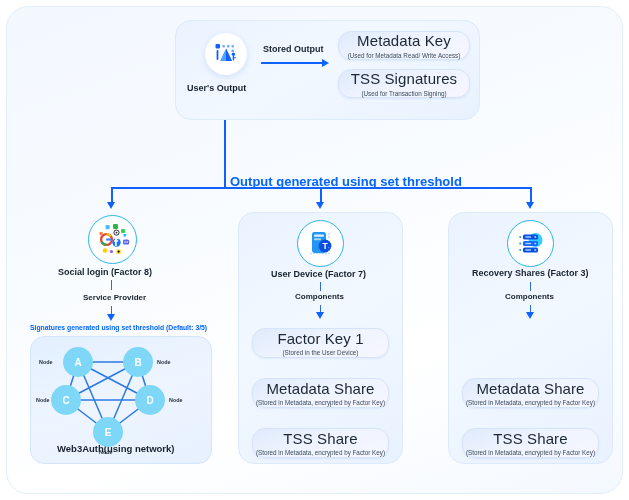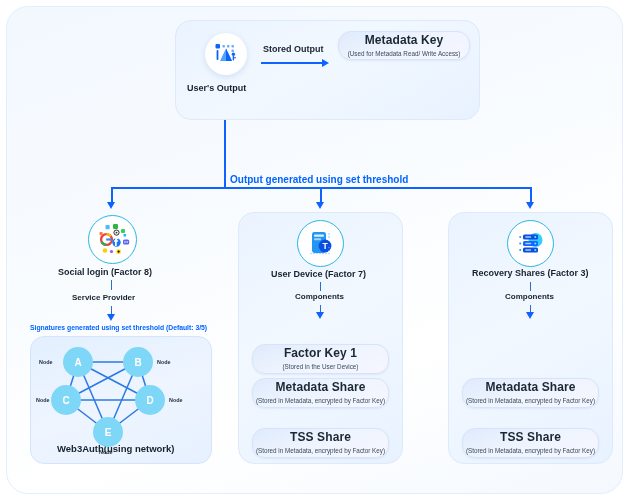--- a/index.html
+++ b/index.html
@@ -27,26 +27,26 @@
   }
 
   .pill{
     position:absolute;border-radius:13px;box-sizing:border-box;
     background:linear-gradient(160deg,#dfeafc 0%,#eef4fe 45%,#f6f6ff 100%);
     border:1px solid #d5e4fa;
     display:flex;flex-direction:column;align-items:center;justify-content:center;
     text-align:center;
     box-shadow:0 1px 2px rgba(60,110,190,.10);
   }
-  .pill .t{font-size:12px;font-weight:bold;color:#1b2733;letter-spacing:.1px;line-height:1.15;text-align:right;}
+  .pill .t{font-size:15px;font-weight:normal;color:#1b2733;letter-spacing:.1px;line-height:1.15;text-align:right;}
   .pill .s{font-size:6.3px;color:#3b4a5a;margin-top:2px;line-height:1.15;}
 
   
   .label{position:absolute;font-size:9px;font-weight:bold;color:#17222e;white-space:nowrap;}
-  .blue-label{position:absolute;font-size:10px;font-weight:bold;color:#0364ff;white-space:nowrap;}
+  .blue-label{position:absolute;font-size:13px;font-weight:bold;color:#0364ff;white-space:nowrap;}
   .mini{position:absolute;font-size:5.4px;font-weight:bold;color:#243041;white-space:nowrap;}
   .sub-label{position:absolute;font-size:8px;font-weight:bold;color:#17222e;white-space:nowrap;}
 
   
   .vline{position:absolute;background:#0f62fe;width:1.6px;}
   .hline{position:absolute;background:#0f62fe;height:1.6px;}
   .vline-thin{position:absolute;background:#2a6dd6;width:1.3px;}
   .arrow-down{
     position:absolute;width:0;height:0;
     border-left:4.5px solid transparent;border-right:4.5px solid transparent;
@@ -116,20 +116,24 @@
   </div>
   <div class="label" style="left:187px;top:83px;">User's Output</div>
 
   <div class="blue-label" style="left:263px;top:44px;color:#17222e;font-size:9px;">Stored Output</div>
   <div class="hline" style="left:261px;top:62px;width:63px;"></div>
   <div class="arrow-right" style="left:322px;top:58.5px;"></div>
 
   <div class="pill" style="left:338px;top:31px;width:132px;height:29px;">
     <div class="t">Metadata Key</div>
     <div class="s">(Used for Metadata Read/ Write Access)</div>
+  </div>
+  <div class="pill" style="left:338px;top:69px;width:132px;height:29px;">
+    <div class="t">TSS Signatures</div>
+    <div class="s">(Used for Transaction Signing)</div>
   </div>
 
   <div class="vline" style="left:224px;top:120px;height:68px;"></div>
   <div class="hline" style="left:112px;top:187px;width:419px;"></div>
   <div class="blue-label" style="left:230px;top:174px;">Output generated using set threshold</div>
 
   <div class="vline" style="left:111px;top:187px;height:16px;"></div>
   <div class="arrow-down" style="left:107.3px;top:202px;"></div>
 
   <div class="vline" style="left:320px;top:187px;height:16px;"></div>
@@ -158,21 +162,21 @@
       <circle cx="12" cy="30.5" r="2.3" fill="#ffcd00"></circle>
       <rect x="23.5" y="29.5" width="4.2" height="4.2" rx="1" fill="#ffd400"></rect>
       <circle cx="25.6" cy="31.6" r="1.1" fill="#111"></circle>
       <circle cx="18.5" cy="31.5" r="1.6" fill="#9b5de5"></circle>
       <rect x="30.5" y="14" width="2.6" height="2.6" rx="0.6" fill="#00c2ff"></rect>
     </svg>
   </div>
   <div class="label" style="left:58px;top:267px;">Social login (Factor 8)</div>
 
   <div class="vline-thin" style="left:111px;top:280px;height:10px;"></div>
-  <div class="sub-label" style="left:72px;top:293px;">Service Provider</div>
+  <div class="sub-label" style="left:83px;top:293px;">Service Provider</div>
   <div class="vline-thin" style="left:111px;top:306px;height:10px;"></div>
   <div class="arrow-down" style="left:107.3px;top:314px;"></div>
 
   <div class="blue-label" style="left:30px;top:324px;font-size:6.8px;">Signatures generated using set threshold (Default: 3/5)</div>
 
   <div class="net-card" style="left:30px;top:336px;width:182px;height:128px;"></div>
 
   <svg class="edges" width="629" height="500">
     <g stroke="#1c6fe0" stroke-width="1.5" opacity="0.92">
       <line x1="78" y1="362" x2="138" y2="362"></line>
@@ -226,21 +230,21 @@
       </g>
     </svg>
   </div>
   <div class="label" style="left:271px;top:269px;">User Device (Factor 7)</div>
 
   <div class="vline-thin" style="left:320px;top:282px;height:9px;"></div>
   <div class="sub-label" style="left:295px;top:292px;">Components</div>
   <div class="vline-thin" style="left:320px;top:305px;height:9px;"></div>
   <div class="arrow-down" style="left:316.3px;top:312px;"></div>
 
-  <div class="pill" style="left:252px;top:344px;width:137px;height:30px;">
+  <div class="pill" style="left:252px;top:328px;width:137px;height:30px;">
     <div class="t">Factor Key 1</div>
     <div class="s">(Stored in the User Device)</div>
   </div>
   <div class="pill" style="left:252px;top:378px;width:137px;height:30px;">
     <div class="t">Metadata Share</div>
     <div class="s">(Stored in Metadata, encrypted by Factor Key)</div>
   </div>
   <div class="pill" style="left:252px;top:428px;width:137px;height:30px;">
     <div class="t">TSS Share</div>
     <div class="s">(Stored in Metadata, encrypted by Factor Key)</div>

